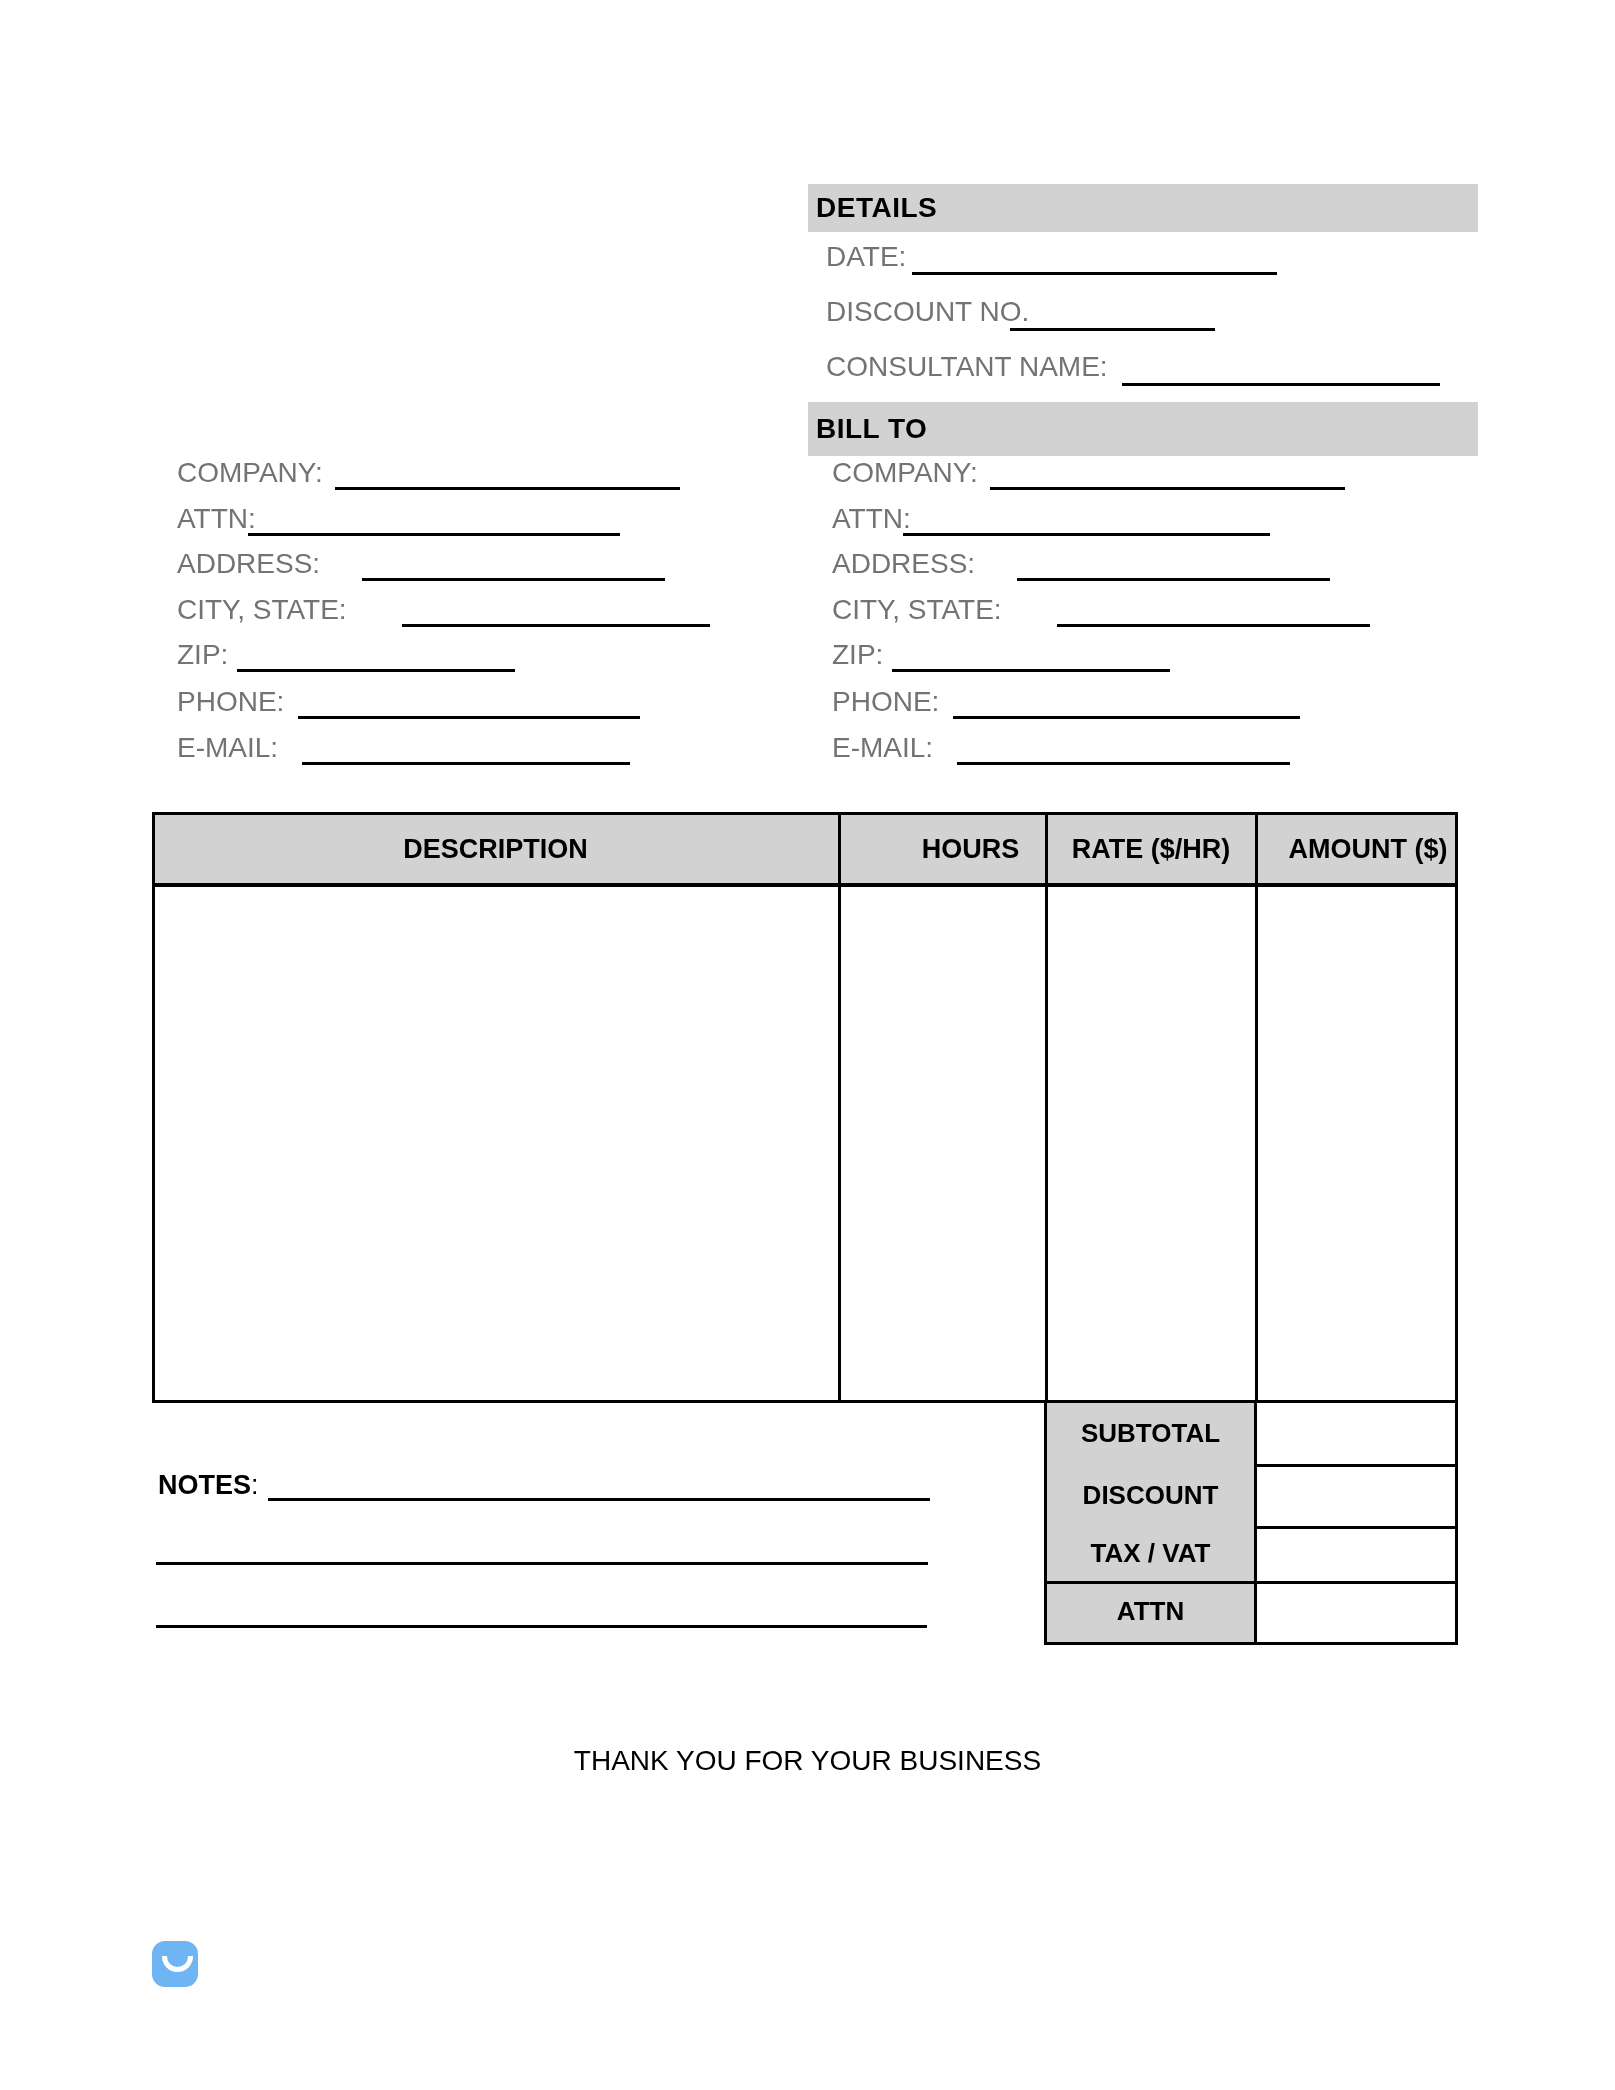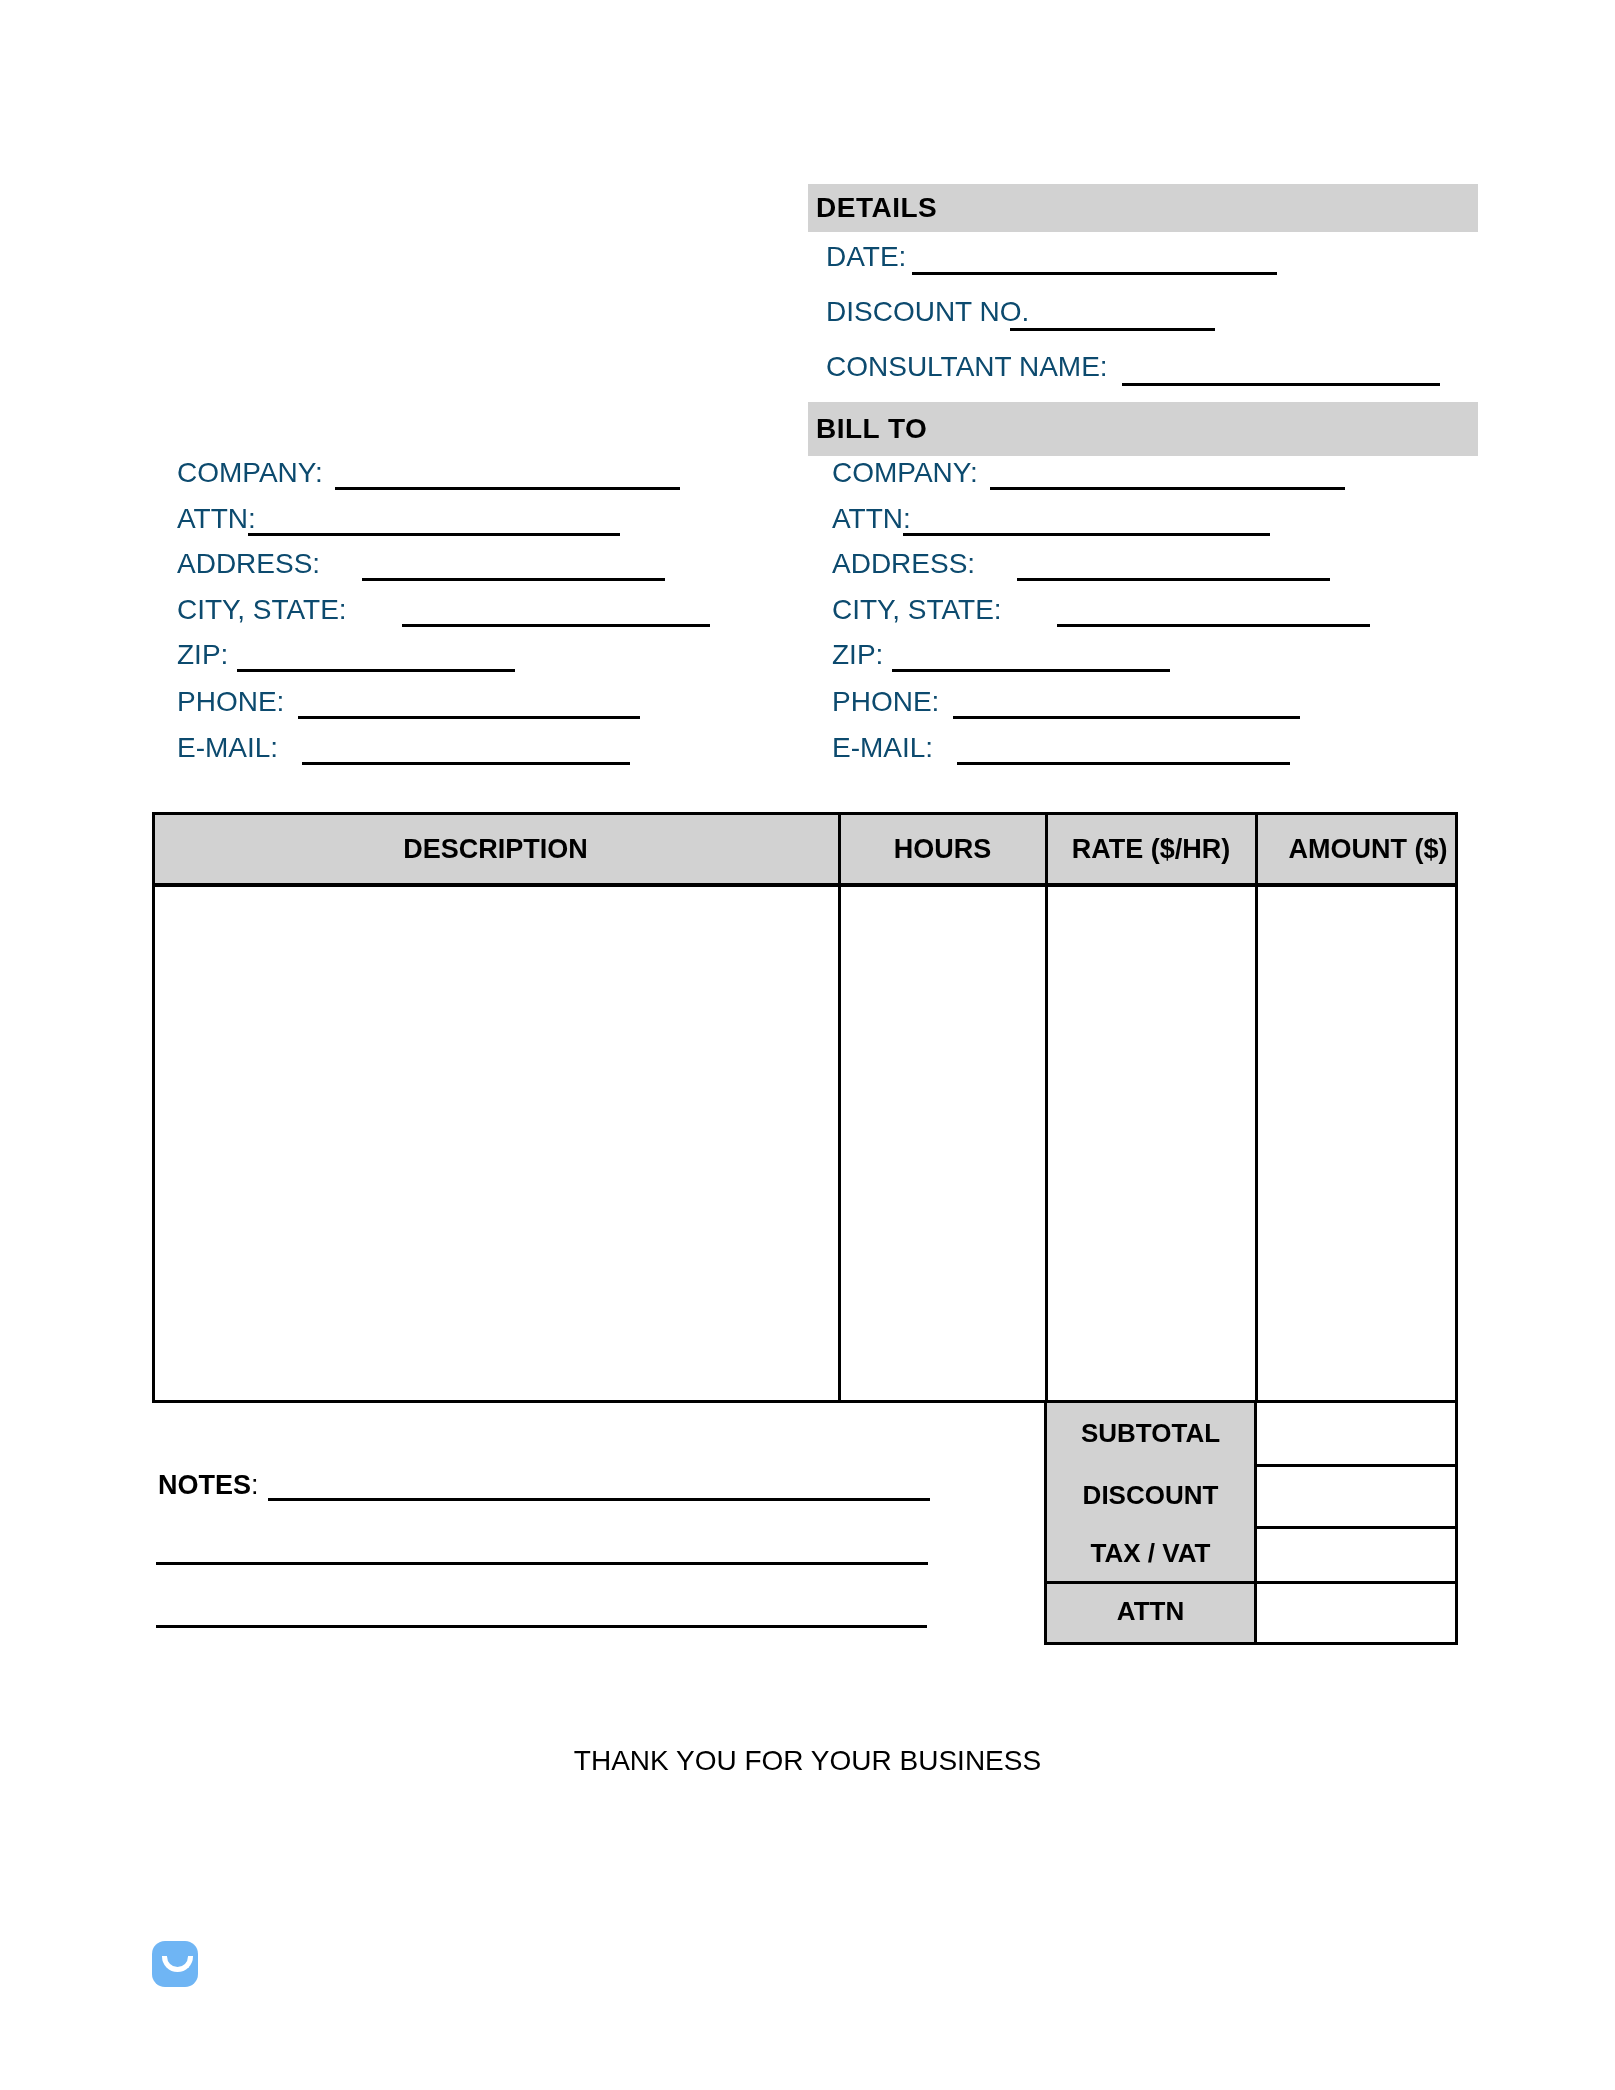--- a/index.html
+++ b/index.html
@@ -1,18 +1,18 @@
 <!DOCTYPE html>
 <html><head>
 <meta charset="utf-8">
 <style>
   html,body{margin:0;padding:0;background:#ffffff;}
   body{width:1615px;height:2090px;position:relative;font-family:"Liberation Sans","DejaVu Sans",sans-serif;color:#000;}
   .page{position:absolute;left:0;top:0;width:1615px;height:2090px;background:#fff;overflow:hidden;}
-  .lbl{position:absolute;font-size:28px;line-height:30px;white-space:nowrap;color:#0c4a6e;}
+  .lbl{position:absolute;font-size:28px;line-height:30px;white-space:nowrap;color:#737373;}
   .bar{position:absolute;background:#d2d2d2;display:flex;align-items:center;}
   .bar span{font-weight:bold;font-size:28px;padding-left:8px;letter-spacing:0.5px;}
   .ln{position:absolute;height:0;border-top:3px solid #000;}
   .vln{position:absolute;width:3px;background:#000;}
   .hln{position:absolute;height:3px;background:#000;}
   .tbl{position:absolute;left:152px;top:812px;width:1306px;height:591px;border:3px solid #000;box-sizing:border-box;}
   .tbl-head-bg{position:absolute;left:152px;top:812px;width:1306px;height:75px;background:#d2d2d2;border:3px solid #000;border-bottom:4px solid #000;box-sizing:border-box;}
   .th{position:absolute;top:812px;height:75px;line-height:75px;text-align:center;font-weight:bold;font-size:27px;}
   .sum-lbl{position:absolute;left:1046px;width:209px;text-align:center;font-weight:bold;font-size:26px;display:flex;align-items:center;justify-content:center;}
   .graycell{position:absolute;background:#d2d2d2;}
@@ -74,21 +74,21 @@
   <div class="ln" style="left:957px;top:762px;width:333px;"></div>
 
   <div class="tbl-head-bg"></div>
   <div class="tbl"></div>
 
   <div class="vln" style="left:838px;top:812px;height:591px;"></div>
   <div class="vln" style="left:1045px;top:812px;height:591px;"></div>
   <div class="vln" style="left:1255px;top:812px;height:591px;"></div>
 
   <div class="th" style="left:152px;width:687px;">DESCRIPTION</div>
-  <div class="th" style="left:839px;width:207px;">HOURS</div>
+  <div class="th" style="left:839px;width:207px;padding-left:28px;">HOURS</div>
   <div class="th" style="left:1046px;width:210px;">RATE ($/HR)</div>
   <div class="th" style="left:1256px;width:224px;">AMOUNT ($)</div>
 
   <div class="hotspot" style="left:157px;top:890px;width:678px;height:508px;"></div>
   <div class="hotspot" style="left:843px;top:890px;width:199px;height:508px;"></div>
   <div class="hotspot" style="left:1050px;top:890px;width:202px;height:508px;"></div>
   <div class="hotspot" style="left:1260px;top:890px;width:192px;height:508px;"></div>
 
   <div class="graycell" style="left:1046px;top:1403px;width:209px;height:239px;"></div>
   <div class="vln" style="left:1044px;top:1403px;height:242px;"></div>

